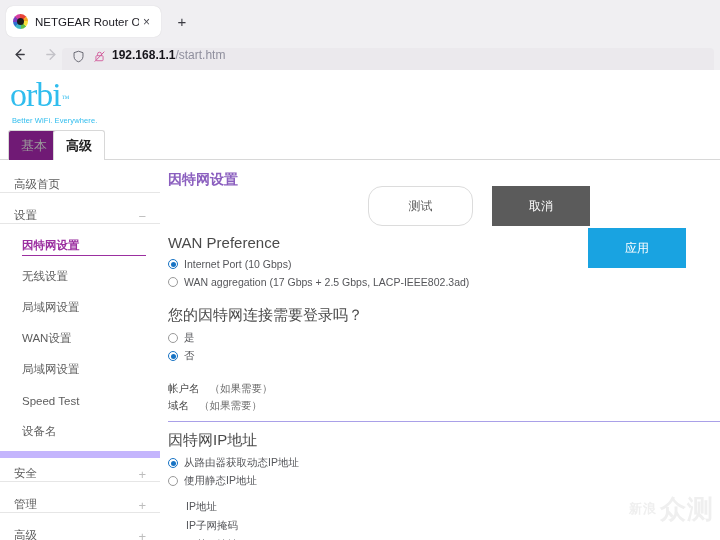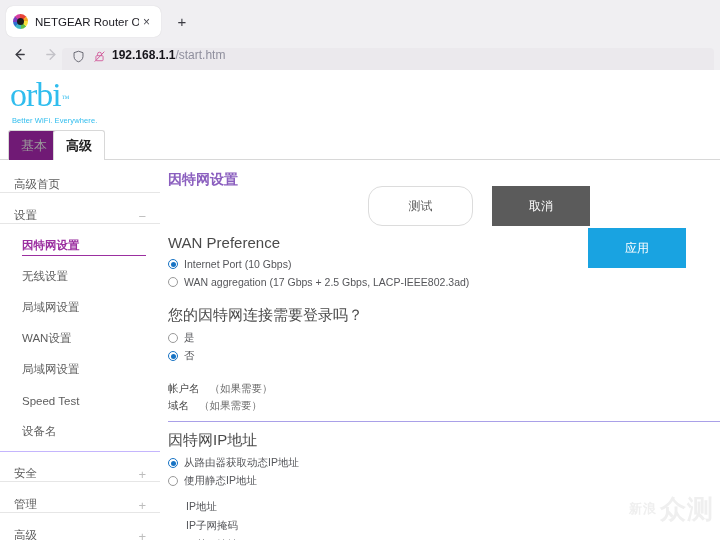--- a/index.html
+++ b/index.html
@@ -248,21 +248,21 @@
     <div class="side-sub active">因特网设置</div>
     <div class="side-sub">无线设置</div>
     <div class="side-sub">局域网设置</div>
     <div class="side-sub">WAN设置</div>
     <div class="side-sub">局域网设置</div>
     <div class="side-sub">Speed Test</div>
     <div class="side-sub">设备名</div>
 
     <div style="height:4px"></div>
 
-    <div class="side-row" style="border-top:1px solid #c4b5fd">
+    <div class="side-row" style="border-top:7px solid #c4b5fd">
       <span>安全</span>
       <span class="pm">+</span>
     </div>
     <div class="side-row">
       <span>管理</span>
       <span class="pm">+</span>
     </div>
     <div class="side-row">
       <span>高级</span>
       <span class="pm">+</span>

